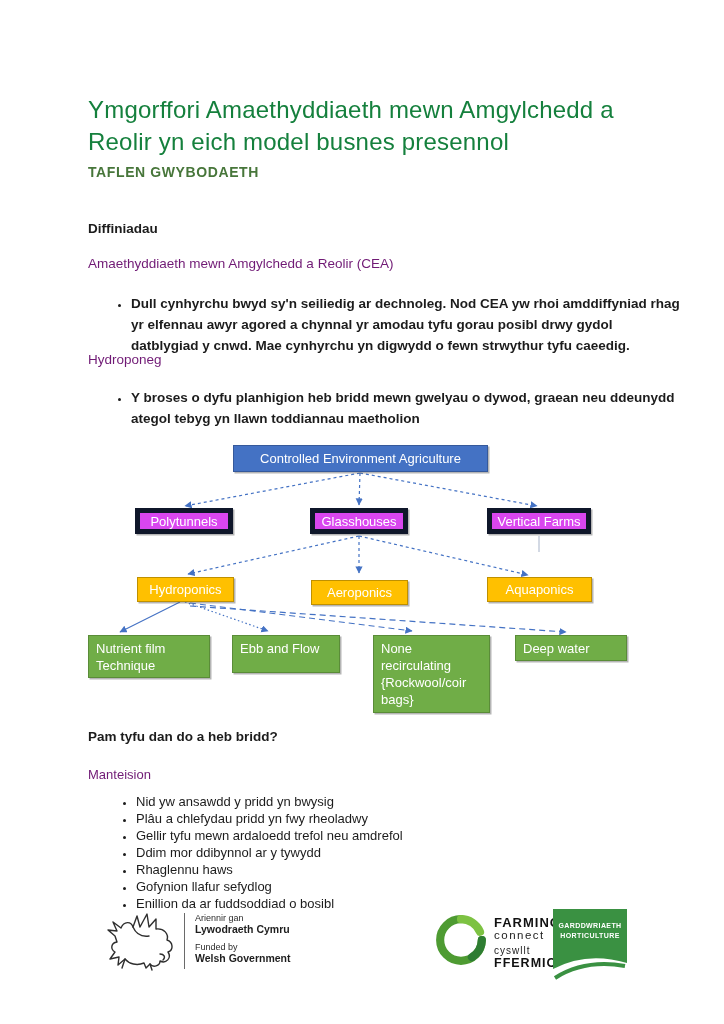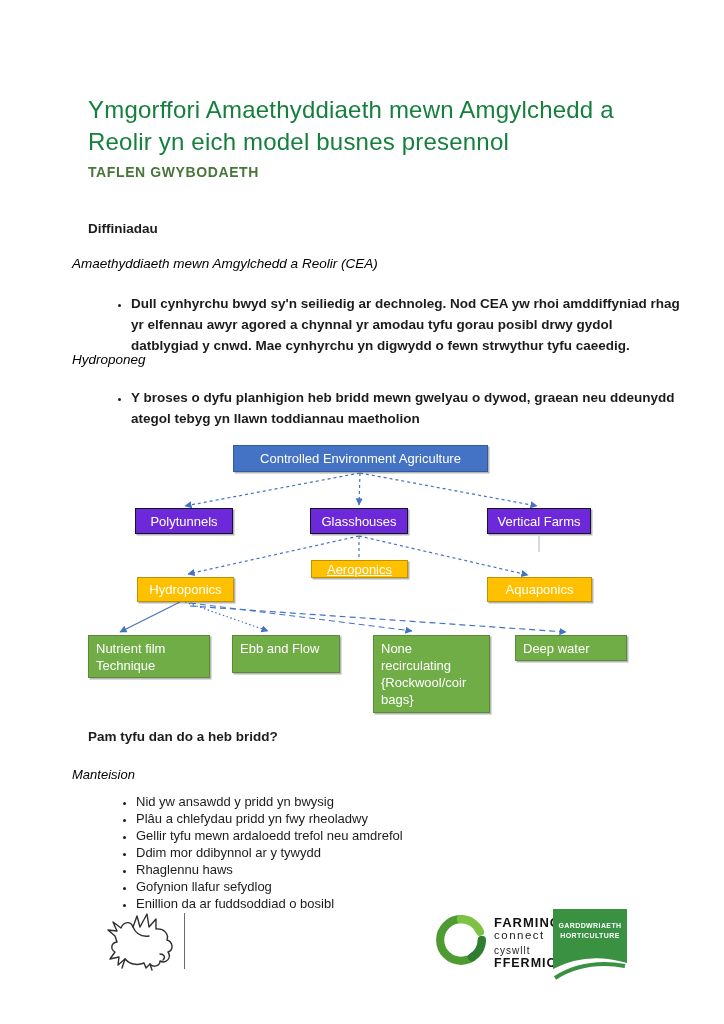--- a/index.html
+++ b/index.html
@@ -13,21 +13,21 @@
     position:absolute; left:88px; top:94px; width:585px;
     font-size:24px; line-height:32px; font-weight:400; color:#15803d;
     letter-spacing:0.2px;
   }
   .doc-subtitle {
     position:absolute; left:88px; top:164px;
     font-size:14px; font-weight:700; color:#47763A; letter-spacing:0.6px;
   }
   
   .h-bold { position:absolute; left:88px; font-size:13.5px; font-weight:700; color:#1c1c1c; }
-  .h-plain { position:absolute; left:72px; font-size:13.5px; font-weight:400; color:#000000;font-style:italic; }
+  .h-plain { position:absolute; left:88px; font-size:13.5px; font-weight:400; color:#701a75; }
   ul.def-list {
     position:absolute; left:88px; margin:0; width:552px;
     padding-left:43px; font-size:13.5px; line-height:21px; color:#1c1c1c;
     list-style:disc outside;
     font-weight:bold;
   }
   ul.adv-list {
     position:absolute; left:88px; top:793px; margin:0; width:540px;
     padding-left:48px; font-size:13px; line-height:17px; color:#1c1c1c;
     list-style:disc outside;
@@ -36,21 +36,21 @@
   
   .diagram { position:absolute; left:0; top:440px; width:724px; height:295px; }
   .diagram svg.wires { position:absolute; left:0; top:0; }
   .dbox {
     position:absolute; box-sizing:border-box; color:#fff; font-size:13px;
     box-shadow:1.5px 1.5px 0 rgba(90,90,90,.45);
   }
   .dbox.center { display:flex; align-items:center; justify-content:center; text-align:left; }
   .dbox.leftpad { padding:4px 10px 4px 7px; line-height:17px; text-align:left; }
   .box-root  { background:#4472C4; border:1px solid #35599B; }
-  .box-l2    { background:#6d28d9; border:1px solid #0f172a; }
+  .box-l2    { background:#d946ef; border:5px solid #0f172a; }
   .box-l3    { background:#FFC000; border:1px solid #BF9000; }
   .box-l4    { background:#70AD47; border:1px solid #5A8C38; }
   
   .footer-el { position:absolute; }
   .wg-text div { white-space:nowrap; }
   .wg-small { font-size:9px;  color:#2b2b2b; }
   .wg-bold  { font-size:10.5px; font-weight:700; color:#1e1e1e; }
   .fc-l1 { font-size:13px; font-weight:700; letter-spacing:1px; color:#111; }
   .fc-l2 { font-size:11.5px; letter-spacing:1.5px; color:#222; margin-top:-1px; }
   .fc-l3 { font-size:10px; letter-spacing:1px; color:#222; margin-top:4px; }
@@ -105,21 +105,21 @@
       </g>
     </svg>
 
     <div class="dbox box-root center" style="left:233px; top:5px; width:255px; height:27px;">Controlled Environment Agriculture</div>
 
     <div class="dbox box-l2 center" style="left:135px; top:68px; width:98px; height:26px;">Polytunnels</div>
     <div class="dbox box-l2 center" style="left:310px; top:68px; width:98px; height:26px;">Glasshouses</div>
     <div class="dbox box-l2 center" style="left:487px; top:68px; width:104px; height:26px;">Vertical Farms</div>
 
     <div class="dbox box-l3 center" style="left:137px; top:137px; width:97px; height:25px;">Hydroponics</div>
-    <div class="dbox box-l3 center" style="left:311px; top:120px; width:97px; height:18px;text-decoration:underline;">Aeroponics</div>
+    <div class="dbox box-l3 center" style="left:311px; top:140px; width:97px; height:25px;">Aeroponics</div>
     <div class="dbox box-l3 center" style="left:487px; top:137px; width:105px; height:25px;">Aquaponics</div>
 
     <div class="dbox box-l4 leftpad" style="left:88px; top:195px; width:122px; height:43px;">Nutrient film Technique</div>
     <div class="dbox box-l4 leftpad" style="left:232px; top:195px; width:108px; height:38px;">Ebb and Flow</div>
     <div class="dbox box-l4 leftpad" style="left:373px; top:195px; width:117px; height:78px;">None recirculating {Rockwool/coir bags}</div>
     <div class="dbox box-l4 leftpad" style="left:515px; top:195px; width:112px; height:26px;">Deep water</div>
   </div>
 
   <div class="h-bold" style="top:729px;">Pam tyfu dan do a heb bridd?</div>
   <div class="h-plain" style="top:767px; font-size:13px;">Manteision</div>
@@ -134,20 +134,26 @@
   </ul>
 
   <svg class="footer-el" style="left:106px; top:910px;" width="70" height="62" viewBox="0 0 70 62">
     <g fill="none" stroke="#2f2f2f" stroke-width="1.4" stroke-linejoin="round" stroke-linecap="round">
       <path d="M9,26 L2,20 L11,21 L7,12 L15,18 C18,11 25,11 27,17 L31,6 L34,17 L41,4 L43,17 L50,9 L50,19 C58,18 63,24 61,30 C67,32 68,40 62,42 C66,48 60,54 54,51 C54,56 47,58 44,54 L40,58 L38,53 C31,56 23,54 19,49 L12,55 L13,47 L4,49 L9,42 C4,39 5,33 11,32 Z"></path>
       <path d="M27,17 C30,24 36,27 43,26"></path>
       <path d="M19,49 L16,58 M44,54 L46,60 M54,44 C58,44 60,47 57,50"></path>
     </g>
   </svg>
   <div class="divider-v" style="left:184px; top:913px; height:56px;"></div>
+  <div class="footer-el wg-text" style="left:195px; top:913px;">
+    <div class="wg-small">Ariennir gan</div>
+    <div class="wg-bold">Lywodraeth Cymru</div>
+    <div class="wg-small" style="margin-top:7px;">Funded by</div>
+    <div class="wg-bold">Welsh Government</div>
+  </div>
 
   <svg class="footer-el" style="left:432px; top:911px;" width="58" height="58" viewBox="0 0 64 64">
     <g fill="none" stroke-linecap="round">
       <path d="M32 9 a23 23 0 1 0 23 23" stroke="#4E9B32" stroke-width="9"></path>
       <path d="M32 9 a23 23 0 0 1 21 14" stroke="#7DC242" stroke-width="9"></path>
       <path d="M55 32 a23 23 0 0 1 -11 19" stroke="#2E7D32" stroke-width="9"></path>
     </g>
   </svg>
   <div class="footer-el" style="left:494px; top:915px;">
     <div class="fc-l1">FARMING</div>

